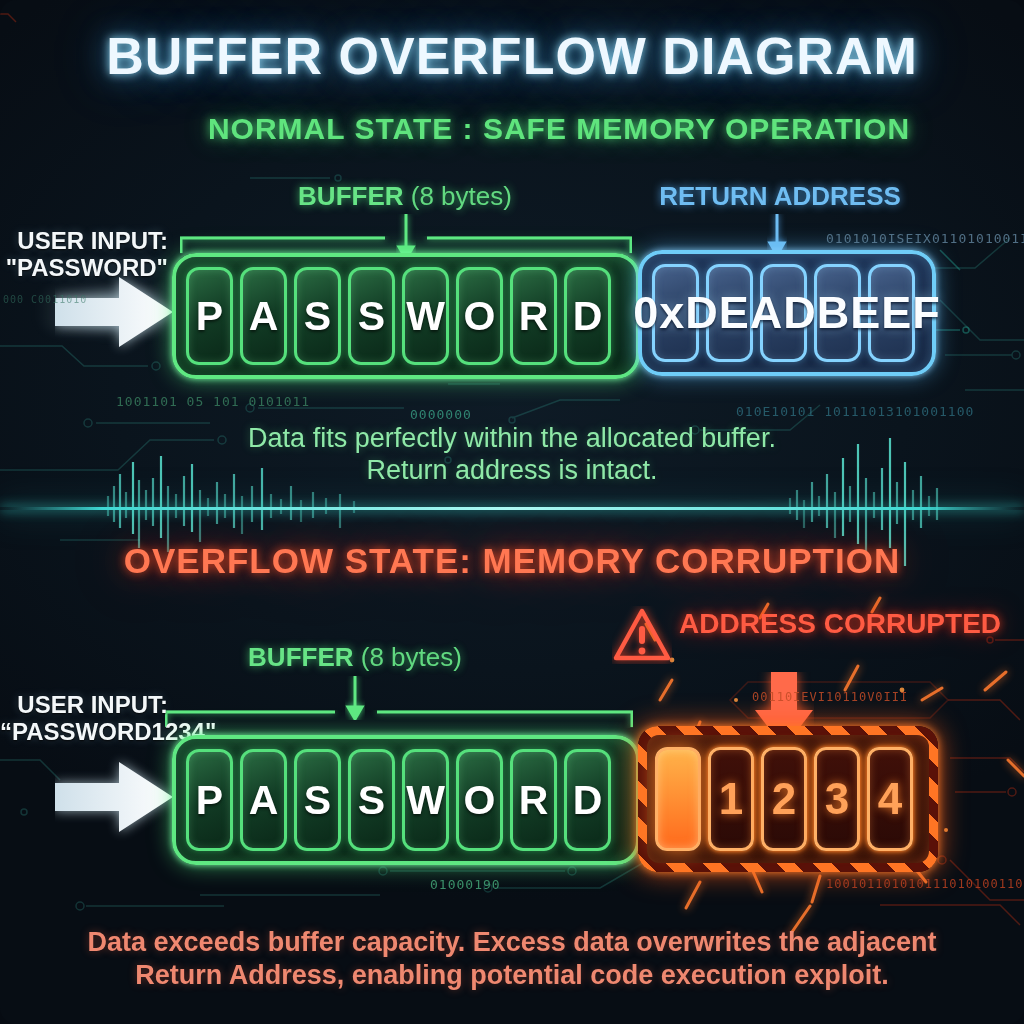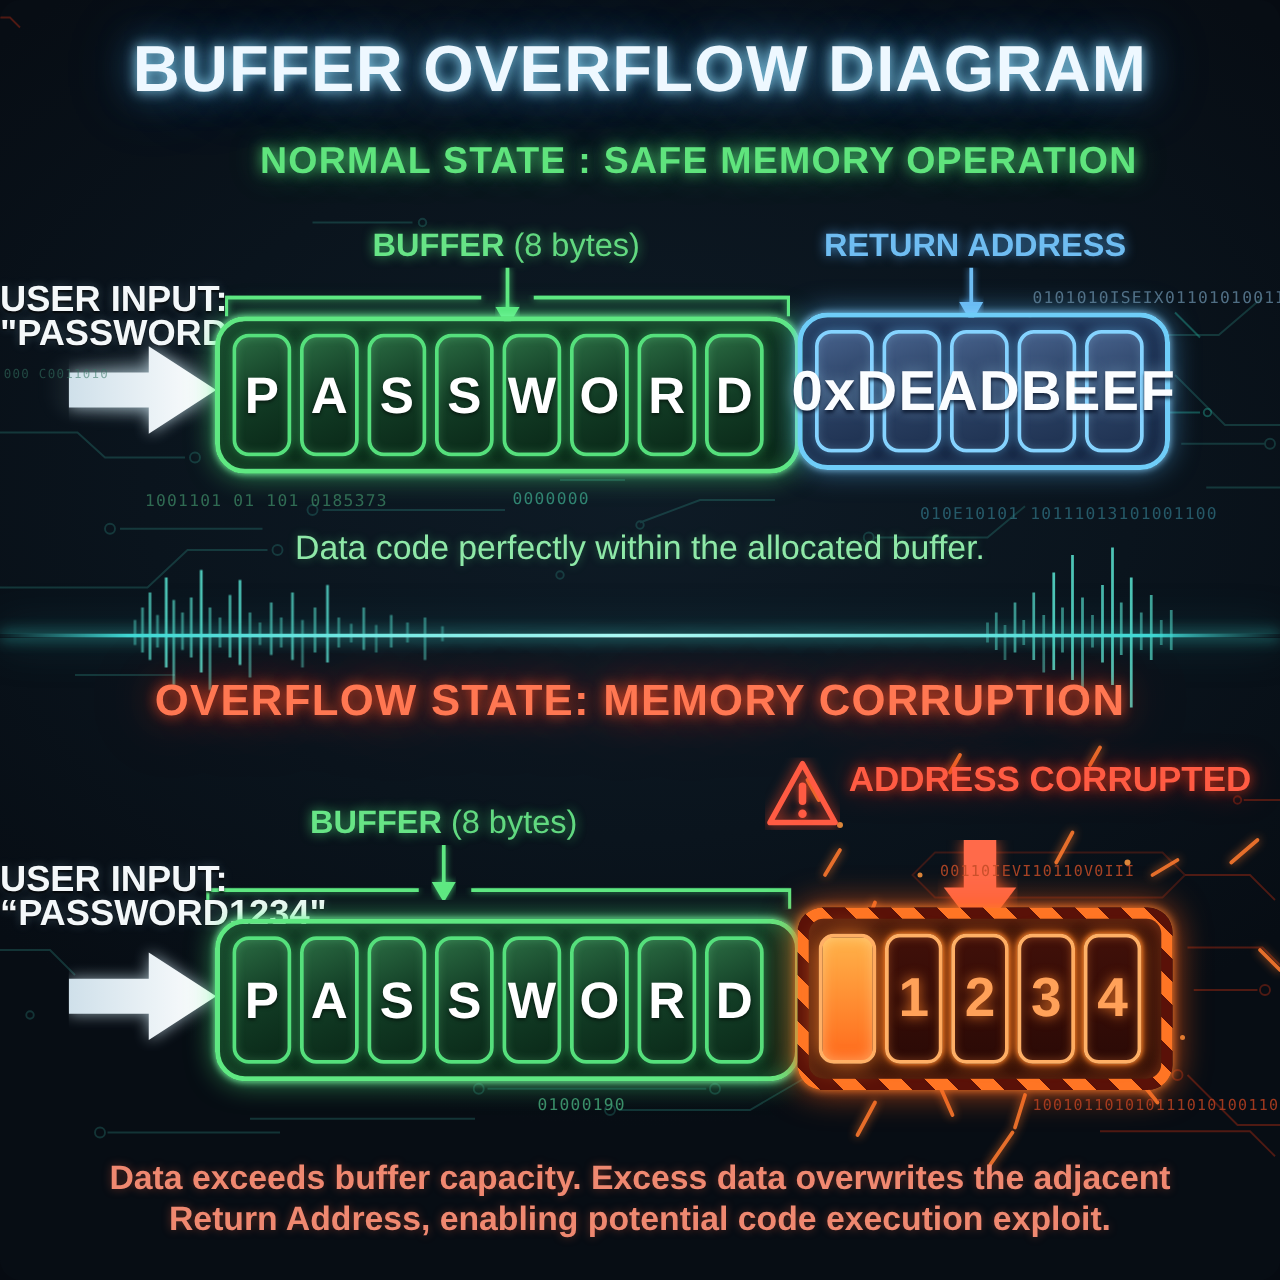--- a/index.html
+++ b/index.html
@@ -19,21 +19,21 @@
 
   
   .buf-label{font-size:26px;color:#67e486;text-shadow:0 0 9px rgba(80,240,130,.7);white-space:nowrap;}
   .buf-label b{font-weight:700;}
   .buf-label span.lt{font-weight:400;opacity:.95;}
   #n-buf-label{top:181px;left:255px;width:300px;text-align:center;}
   #o-buf-label{top:642px;left:205px;width:300px;text-align:center;}
   #ret-label{top:181px;left:655px;width:250px;text-align:center;font-size:26px;font-weight:700;color:#6fbdf2;
     text-shadow:0 0 9px rgba(90,180,255,.75);white-space:nowrap;}
 
-  .uinput{font-size:29px;font-weight:700;color:#f4f8fa;line-height:27px;text-align:right;
+  .uinput{font-size:24px;font-weight:700;color:#f4f8fa;line-height:27px;text-align:right;
     text-shadow:0 1px 2px rgba(0,0,0,.8),0 0 8px rgba(180,230,255,.25);white-space:nowrap;}
   #n-uinput{top:227px;left:0px;width:168px;}
   #o-uinput{top:691px;left:0px;width:168px;}
 
   
   .cap-g{font-size:27px;color:#8fe9a8;text-shadow:0 0 8px rgba(80,220,130,.4);}
   #n-cap1{top:423px;} #n-cap2{top:455px;}
   .cap-r{font-size:27px;font-weight:700;color:#ef8870;text-shadow:0 0 8px rgba(230,90,60,.4);}
   #o-cap1{top:927px;} #o-cap2{top:960px;}
 
@@ -76,21 +76,21 @@
     box-shadow:0 0 13px rgba(255,120,30,.95),0 0 4px #ff8c2e,inset 0 0 8px rgba(255,140,60,.35);}
   .cell.r span{color:#ffa159;font-size:44px;text-shadow:0 0 10px rgba(255,130,40,.85);}
   .cell.r.hot{background:linear-gradient(#ffb34a,#ff6a1c);
     box-shadow:0 0 20px rgba(255,130,40,1),inset 0 0 10px rgba(255,230,170,.5);}
 
   
   .bin{font-family:"DejaVu Sans Mono",monospace;letter-spacing:1px;white-space:nowrap;}
   #bin-tr{top:231px;left:826px;font-size:13px;color:#62869f;opacity:.8;}
   #bin-l{top:394px;left:116px;font-size:13px;color:#44996f;opacity:.65;}
   #bin-le{top:294px;left:3px;font-size:10px;color:#357463;opacity:.55;}
-  #bin-c{top:392px;left:410px;font-size:13px;color:#37977f;opacity:.85;}
+  #bin-c{top:407px;left:410px;font-size:13px;color:#37977f;opacity:.85;}
   #bin-mr{top:404px;left:736px;font-size:13px;color:#38879a;opacity:.6;}
   #bin-rz{top:690px;left:752px;font-size:12px;color:#c24c27;opacity:.85;}
   #bin-bc{top:877px;left:430px;font-size:13px;color:#43a577;opacity:.85;}
   #bin-br{top:877px;left:826px;font-size:12px;color:#b03e20;opacity:.9;}
 
   
   #divline{top:507px;left:0;width:1024px;height:3px;
     background:linear-gradient(90deg,rgba(40,200,190,.05),#3fd9d4 10%,#aefcf6 50%,#3fd9d4 90%,rgba(40,200,190,.05));
     box-shadow:0 0 12px #3fe0d8,0 0 34px rgba(60,230,220,.55);}
   #streak1{top:288px;left:36px;width:150px;height:44px;border-radius:22px;filter:blur(6px);
@@ -315,21 +315,22 @@
         <span></span>
       </div>
       <div class="cell b">
         <span></span>
       </div>
       <div class="cell b">
         <span></span>
       </div>
     </div>
 
-  <div class="abs ctr cap-g" id="n-cap1">Data code perfectly within the allocated buffer.</div>
+  <div class="abs ctr cap-g" id="n-cap1">Data fits perfectly within the allocated buffer.</div>
+  <div class="abs ctr cap-g" id="n-cap2">Return address is intact.</div>
 
   <div class="abs ctr" id="oheading">OVERFLOW STATE: MEMORY CORRUPTION</div>
 
   <svg class="abs" style="left:612px;top:606px" width="60" height="58" viewBox="0 0 60 58">
     <g stroke="#ff5b43" stroke-width="4.5" fill="none" stroke-linejoin="round" filter="drop-shadow(0 0 5px rgba(255,70,40,.85))">
       <path d="M30 5 L56 52 H4 Z"></path>
     </g>
     <g fill="#ff5b43" filter="drop-shadow(0 0 3px rgba(255,70,40,.85))">
       <rect x="27" y="20" width="6" height="18" rx="3"></rect>
         <circle cx="30" cy="45" r="3.4"></circle>
@@ -410,20 +411,20 @@
         <div class="cell r">
           <span>4</span>
         </div>
       </div>
   </div>
 
   <div class="abs ctr cap-r" id="o-cap1">Data exceeds buffer capacity. Excess data overwrites the adjacent</div>
   <div class="abs ctr cap-r" id="o-cap2">Return Address, enabling potential code execution exploit.</div>
 
   <div class="abs bin" id="bin-tr">0101010ISEIX0110101001I</div>
-  <div class="abs bin" id="bin-l">1001101 01 101 0185373</div>
+  <div class="abs bin" id="bin-l">1001101 05 101 0101011</div>
   <div class="abs bin" id="bin-le">000 C0011010</div>
   <div class="abs bin" id="bin-c">0000000</div>
   <div class="abs bin" id="bin-mr">010E10101 10111013101001100</div>
   <div class="abs bin" id="bin-rz">00110IEVI10110V0III</div>
   <div class="abs bin" id="bin-bc">01000190</div>
   <div class="abs bin" id="bin-br">1001011010101110101001100</div>
 </div>
 
 </body></html>

